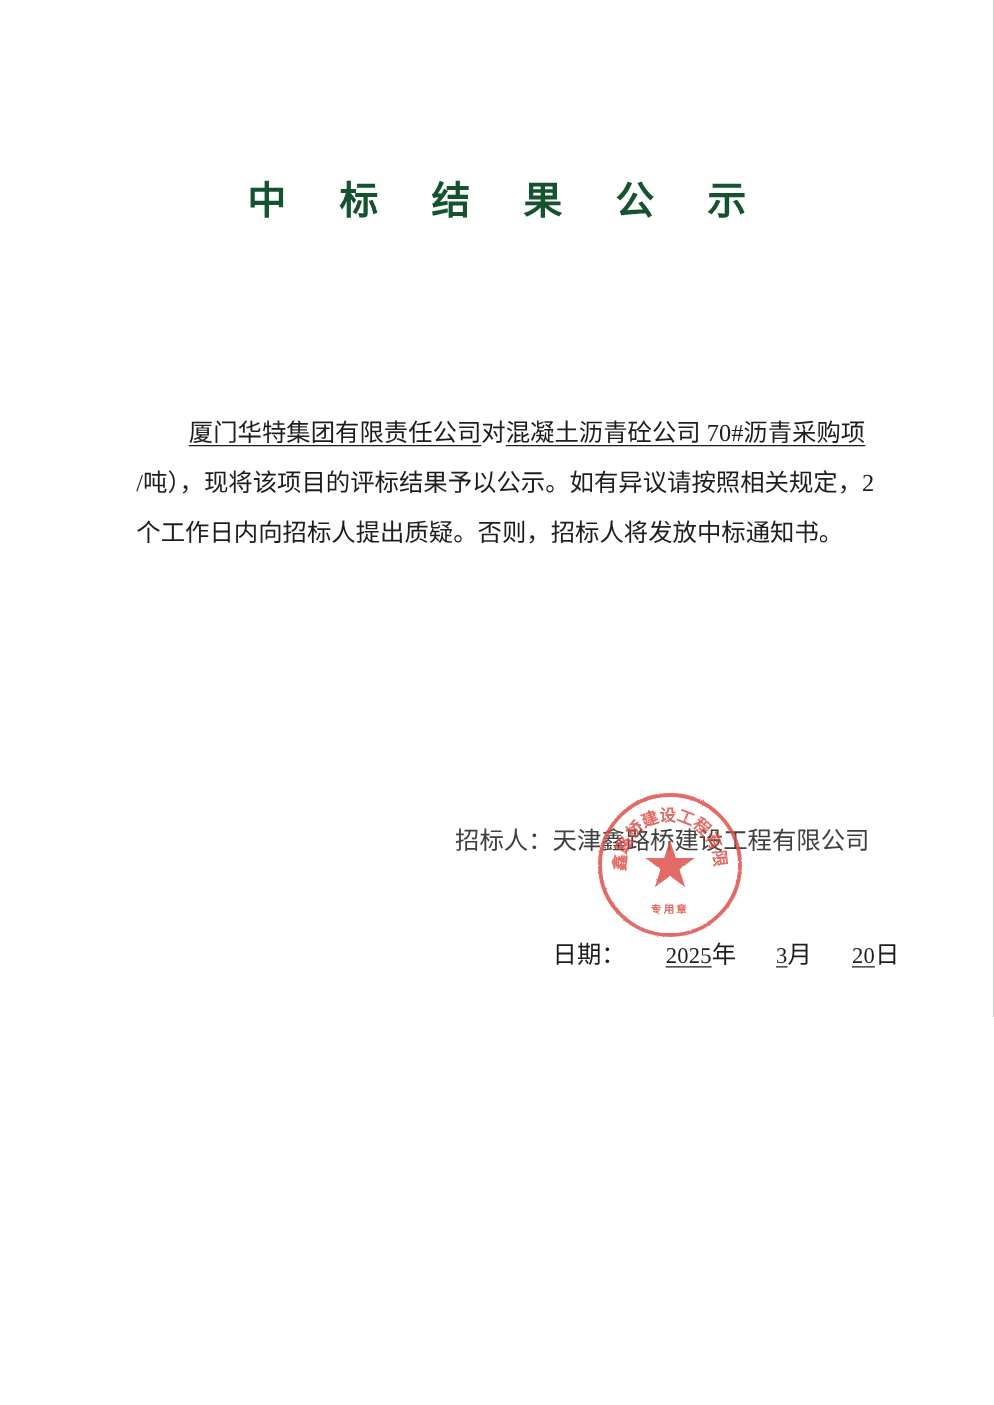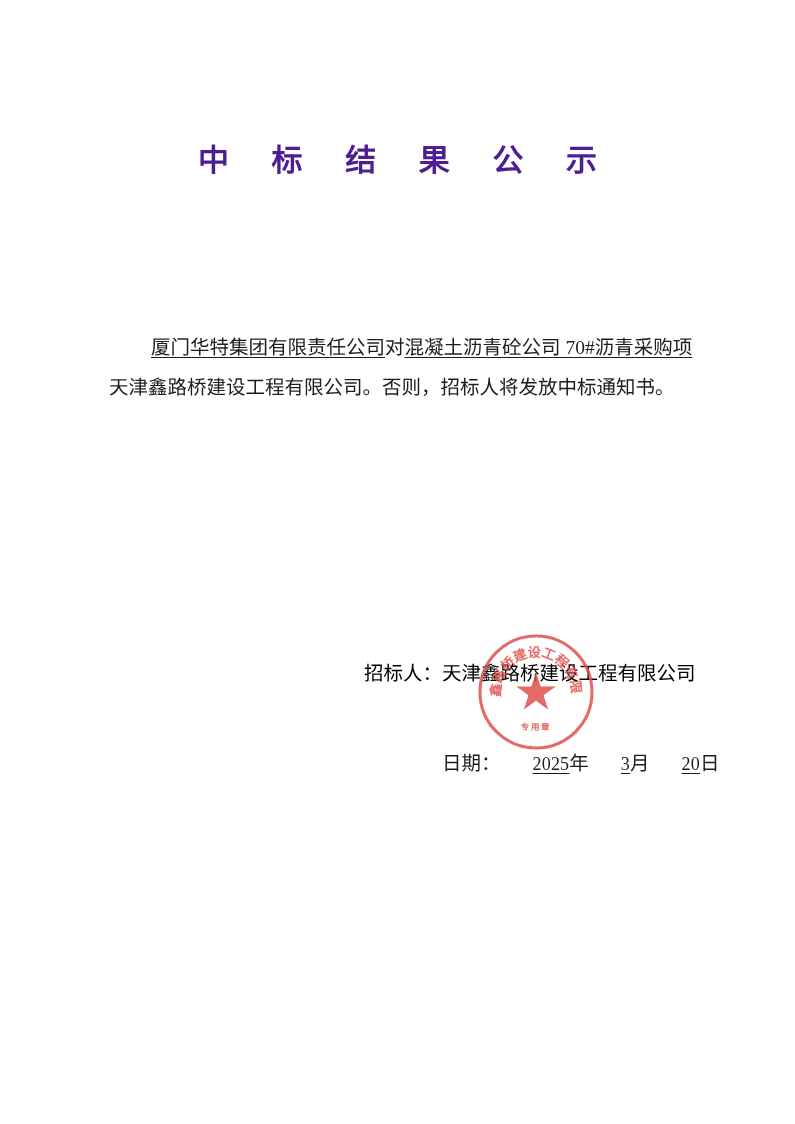--- a/index.html
+++ b/index.html
@@ -26,21 +26,21 @@
     left: 0;
     top: 141px;
     width: 795px;
     text-align: center;
     font-family: "Liberation Sans", "DejaVu Sans", sans-serif;
     font-weight: 700;
     font-size: 31px;
     line-height: 40px;
     letter-spacing: 17px;
     text-indent: 17px;
-    color: #4c1d95;
+    color: #14532d;
     white-space: nowrap;
   }
 
   
   .body-block {
     position: absolute;
     left: 109px;
     top: 328px;
     width: 582px;
   }
@@ -69,21 +69,21 @@
   .sp { letter-spacing: 0; }
 
   
   .sign-line {
     position: absolute;
     left: 364px;
     top: 658px;
     font-size: 19.5px;
     line-height: 32px;
     white-space: nowrap;
-    color: #000000;
+    color: #404040;
     z-index: 3;
   }
   .date-line {
     position: absolute;
     left: 442px;
     top: 748px;
     font-size: 19.5px;
     line-height: 32px;
     white-space: nowrap;
     color: #1d1d1d;
@@ -114,22 +114,23 @@
 
   <div class="doc-title">中 标 结 果 公 示</div>
 
   <div class="body-block">
 
     <div class="body-line indent">
       <span class="u">厦门华特集团有限责任公司</span><span>对</span><span class="u">混凝土沥青砼公司 70#沥青采购项</span>
     </div>
 
 
+    <div class="body-line">/吨），现将该项目的评标结果予以公示。如有异议请按照相关规定，2</div>
 
-    <div class="body-line">天津鑫路桥建设工程有限公司。否则，招标人将发放中标通知书。</div>
+    <div class="body-line">个工作日内向招标人提出质疑。否则，招标人将发放中标通知书。</div>
   </div>
 
   <div class="sign-line">
     <span>招标人：</span><span>天津鑫路桥建设工程有限公司</span>
   </div>
 
   <div class="date-line">
     <span>日期：</span><span class="u num">2025</span><span class="sp">年</span><span class="u num">3</span><span class="sp">月</span><span class="u num">20</span><span class="sp">日</span>
   </div>
 

